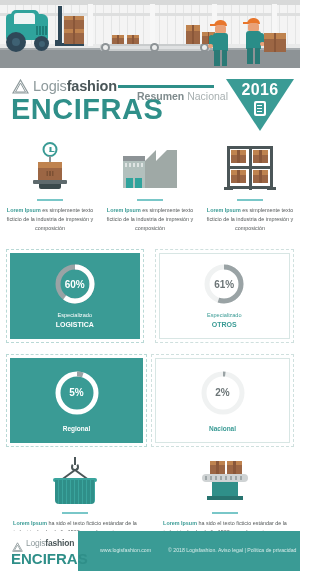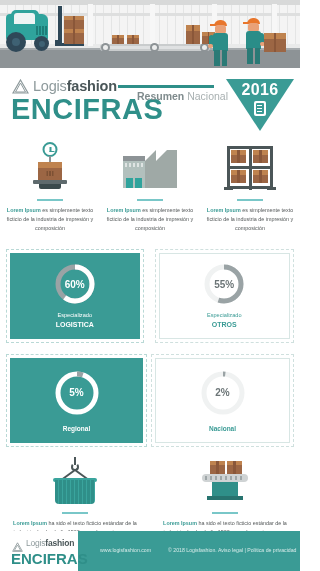--- a/index.html
+++ b/index.html
@@ -393,21 +393,21 @@
       <div class="card-sub">Especializado</div>
       <div class="card-main">LOGISTICA</div>
     </div>
 
     <div class="card white">
       <div class="donut">
         <svg width="44" height="44" viewBox="0 0 44 44">
           <circle cx="22" cy="22" r="17" fill="none" stroke="#f0f2f2" stroke-width="5"></circle>
           <circle class="arc" cx="22" cy="22" r="17" fill="none" stroke="#9aa3a5" stroke-width="5" stroke-linecap="butt" stroke-dasharray="58.74778262212914 48.06636759992384"></circle>
         </svg>
-        <div class="pct">55%</div>
+        <div class="pct">61%</div>
       </div>
       <div class="card-sub">Especializado</div>
       <div class="card-main">OTROS</div>
     </div>
 
   </div>
 
   <div class="cards2">
     <div class="card2 teal">
       <div class="donut2">

